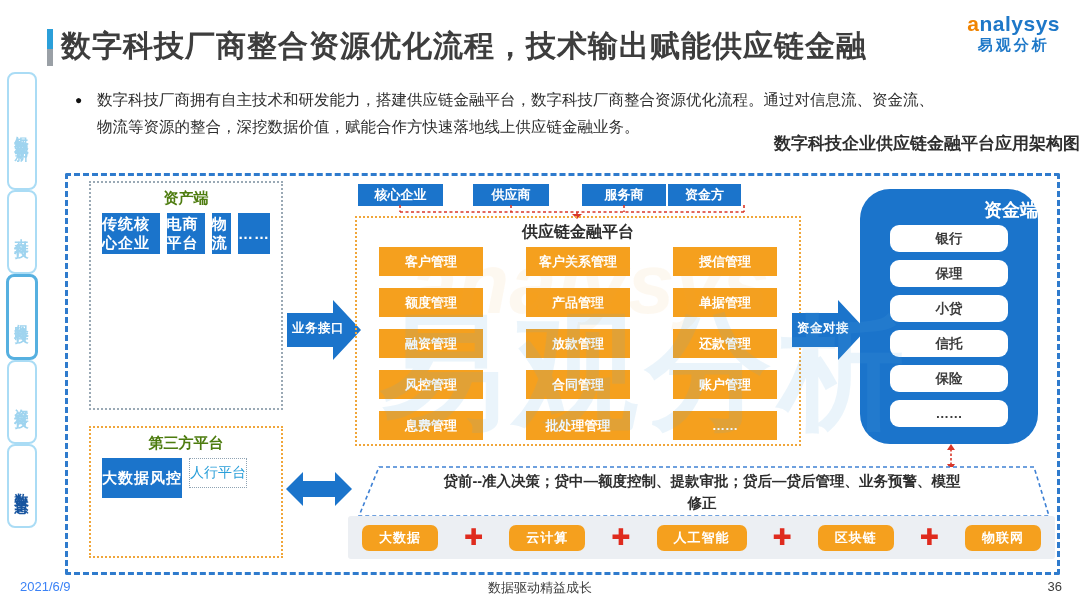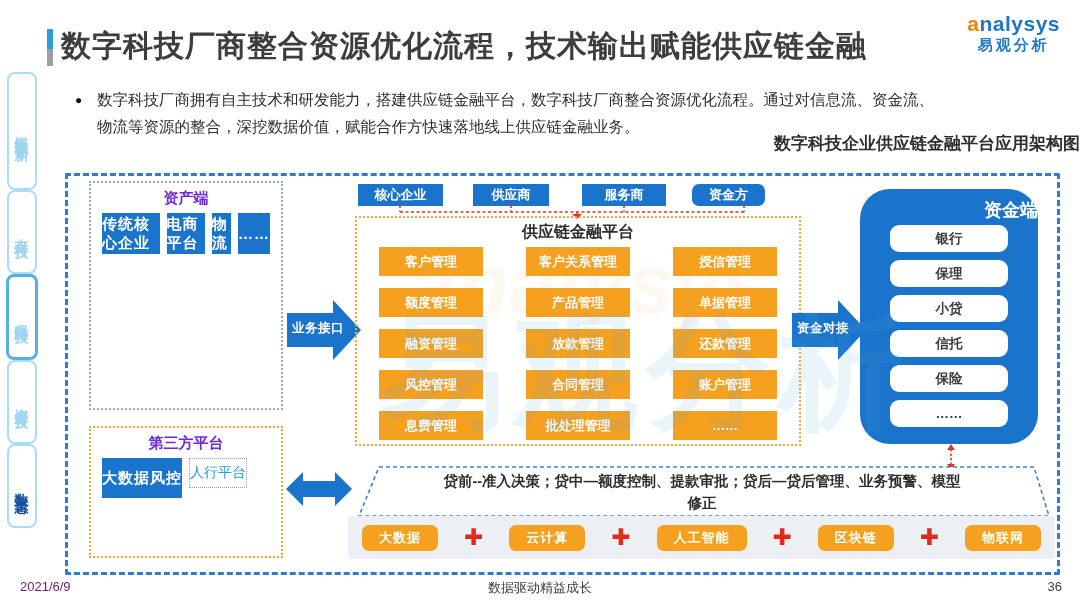--- a/index.html
+++ b/index.html
@@ -34,21 +34,21 @@
   .side-tab.t4{top:360px;height:62px;}
   .side-tab.t5{top:444px;height:62px;color:#17549f;font-weight:800;}
 
   
   .outer-frame{position:absolute;left:65px;top:173px;width:989px;height:396px;
                border:3px dashed #2f7bcd;border-radius:2px;}
 
   
   .asset-panel{position:absolute;left:89px;top:181px;width:194px;height:229px;
                border:2px dotted #9aa9b5;box-sizing:border-box;background:#fff;}
-  .panel-title{text-align:center;font-size:15px;font-weight:700;color:#6d28d9;line-height:30px;}
+  .panel-title{text-align:center;font-size:15px;font-weight:700;color:#4d7c0f;line-height:30px;}
   .stack{display:flex;gap:7px;padding:0 11px;}
   .blue-box{background:#1b74cb;color:#fff;font-size:15px;font-weight:700;height:41px;
             display:flex;align-items:center;justify-content:center;letter-spacing:1px;}
 
   
   .third-panel{position:absolute;left:89px;top:426px;width:194px;height:132px;
                border:2px dotted #f0a63a;box-sizing:border-box;background:#fff;}
   .third-panel .blue-box{height:40px;}
   .white-dotted{background:#fff;border:1px dotted #8fa3b3;color:#2b9fd9;font-size:14px;font-weight:400;
                 height:28px;display:flex;align-items:center;justify-content:center;margin-top:7px;}
@@ -60,21 +60,21 @@
                           color:#fff;font-size:12.5px;font-weight:700;letter-spacing:.5px;}
   .business-arrow{left:287px;top:298px;}
   .funding-arrow{left:792px;top:298px;}
 
   
   .p-chip{position:absolute;top:184px;height:22px;line-height:22px;background:#1b74cb;color:#fff;
           text-align:center;font-size:13px;font-weight:700;}
   .p-chip.c1{left:358px;width:85px;}
   .p-chip.c2{left:473px;width:76px;}
   .p-chip.c3{left:582px;width:84px;}
-  .p-chip.c4{left:692px;width:73px;border-radius:7px;}
+  .p-chip.c4{left:668px;width:73px;}
   .connector-svg{position:absolute;left:355px;top:205px;}
 
   
   .platform-panel{position:absolute;left:355px;top:216px;width:446px;height:230px;
                   border:2px dotted #f0a63a;box-sizing:border-box;background:transparent;}
   .platform-title{text-align:center;font-size:16px;font-weight:700;color:#2e2e2e;line-height:27px;}
   .module-grid{display:grid;grid-template-columns:104px 104px 104px;justify-content:space-between;
                row-gap:12px;margin:2px 22px 0;}
   .module-cell{background:#f5a01e;color:#fff;font-size:13px;font-weight:700;height:29px;
                display:flex;align-items:center;justify-content:center;white-space:nowrap;}
@@ -102,21 +102,21 @@
   .tech-chip{background:#f5a01e;color:#fff;font-size:13px;font-weight:700;height:26px;border-radius:7px;
              display:flex;align-items:center;justify-content:center;padding:0 17px;letter-spacing:1px;}
   .plus-sign{color:#df2b1e;font-size:23px;font-weight:900;line-height:1;}
 
   
   .watermark{position:absolute;left:380px;top:235px;width:600px;pointer-events:none;z-index:40;}
   .wm-en{font-size:85px;font-weight:700;font-style:italic;color:#f0a63a;opacity:.07;position:absolute;left:30px;top:0;}
   .wm-cn{font-size:125px;font-weight:700;color:#58a9e0;opacity:.12;letter-spacing:8px;position:absolute;left:0;top:55px;}
 
   
-  .footer-date{position:absolute;left:20px;top:579px;font-size:13px;color:#701a75;}
+  .footer-date{position:absolute;left:20px;top:579px;font-size:13px;color:#3b82f6;}
   .footer-slogan{position:absolute;left:0;top:579px;width:1080px;text-align:center;font-size:13px;color:#3c3c3c;}
   .footer-page{position:absolute;right:18px;top:579px;font-size:13px;color:#3c3c3c;}
 </style>
 </head>
 <body>
 
 <div id="app">
 
   <div class="accent-bar"></div>
   <div class="page-title">数字科技厂商整合资源优化流程，技术输出赋能供应链金融</div>

